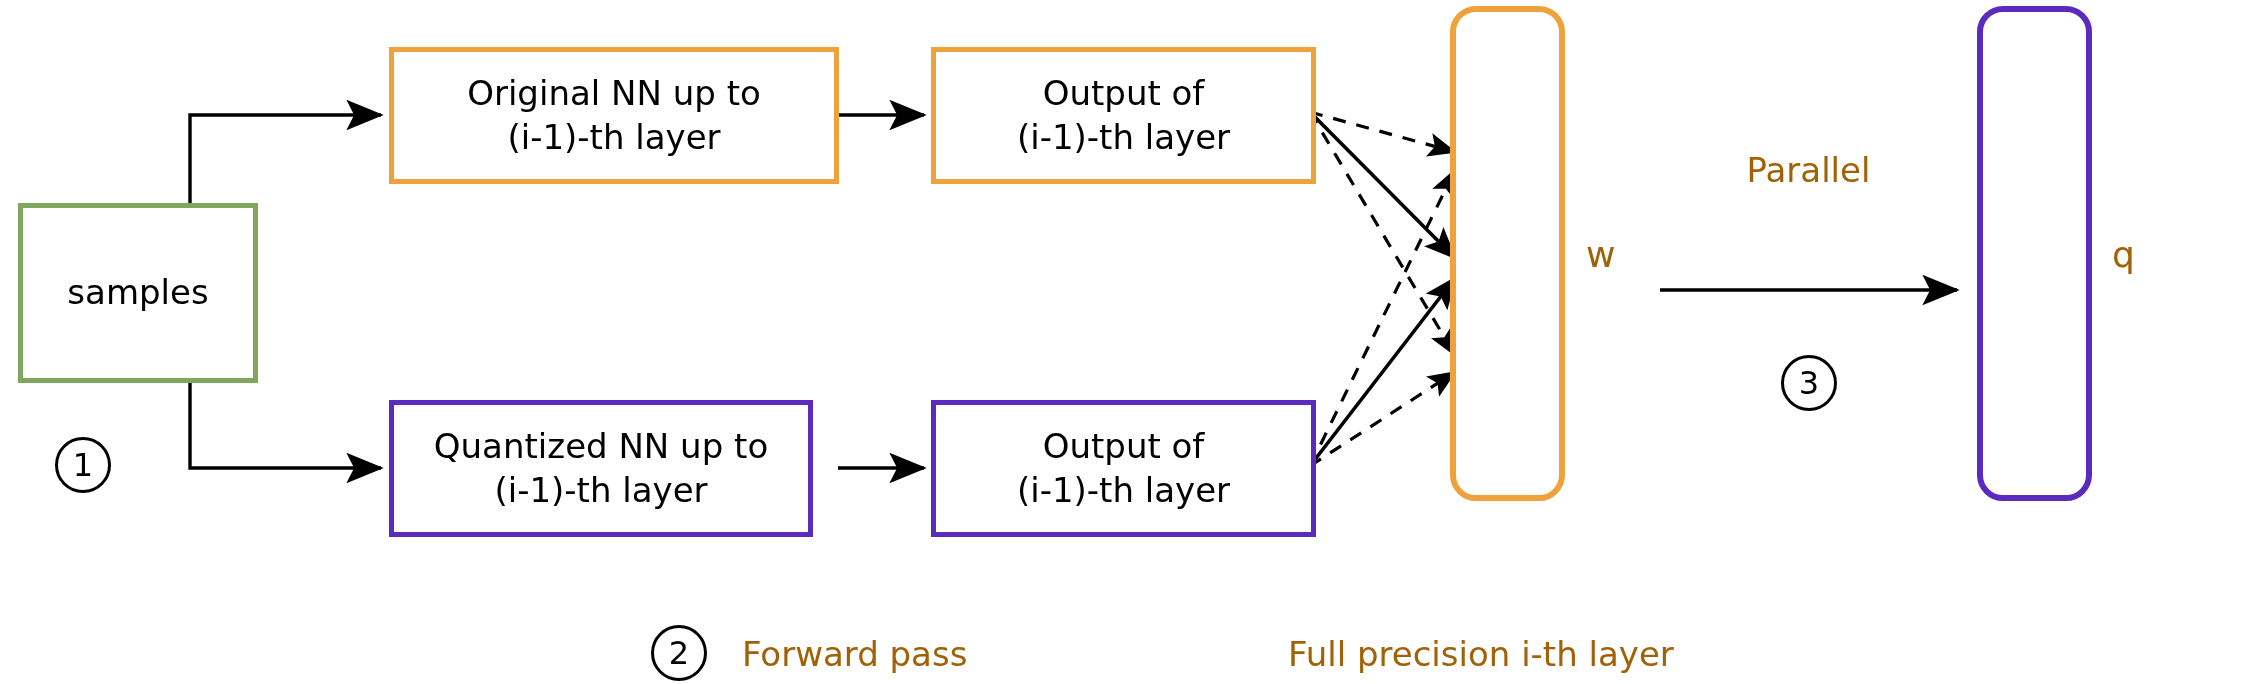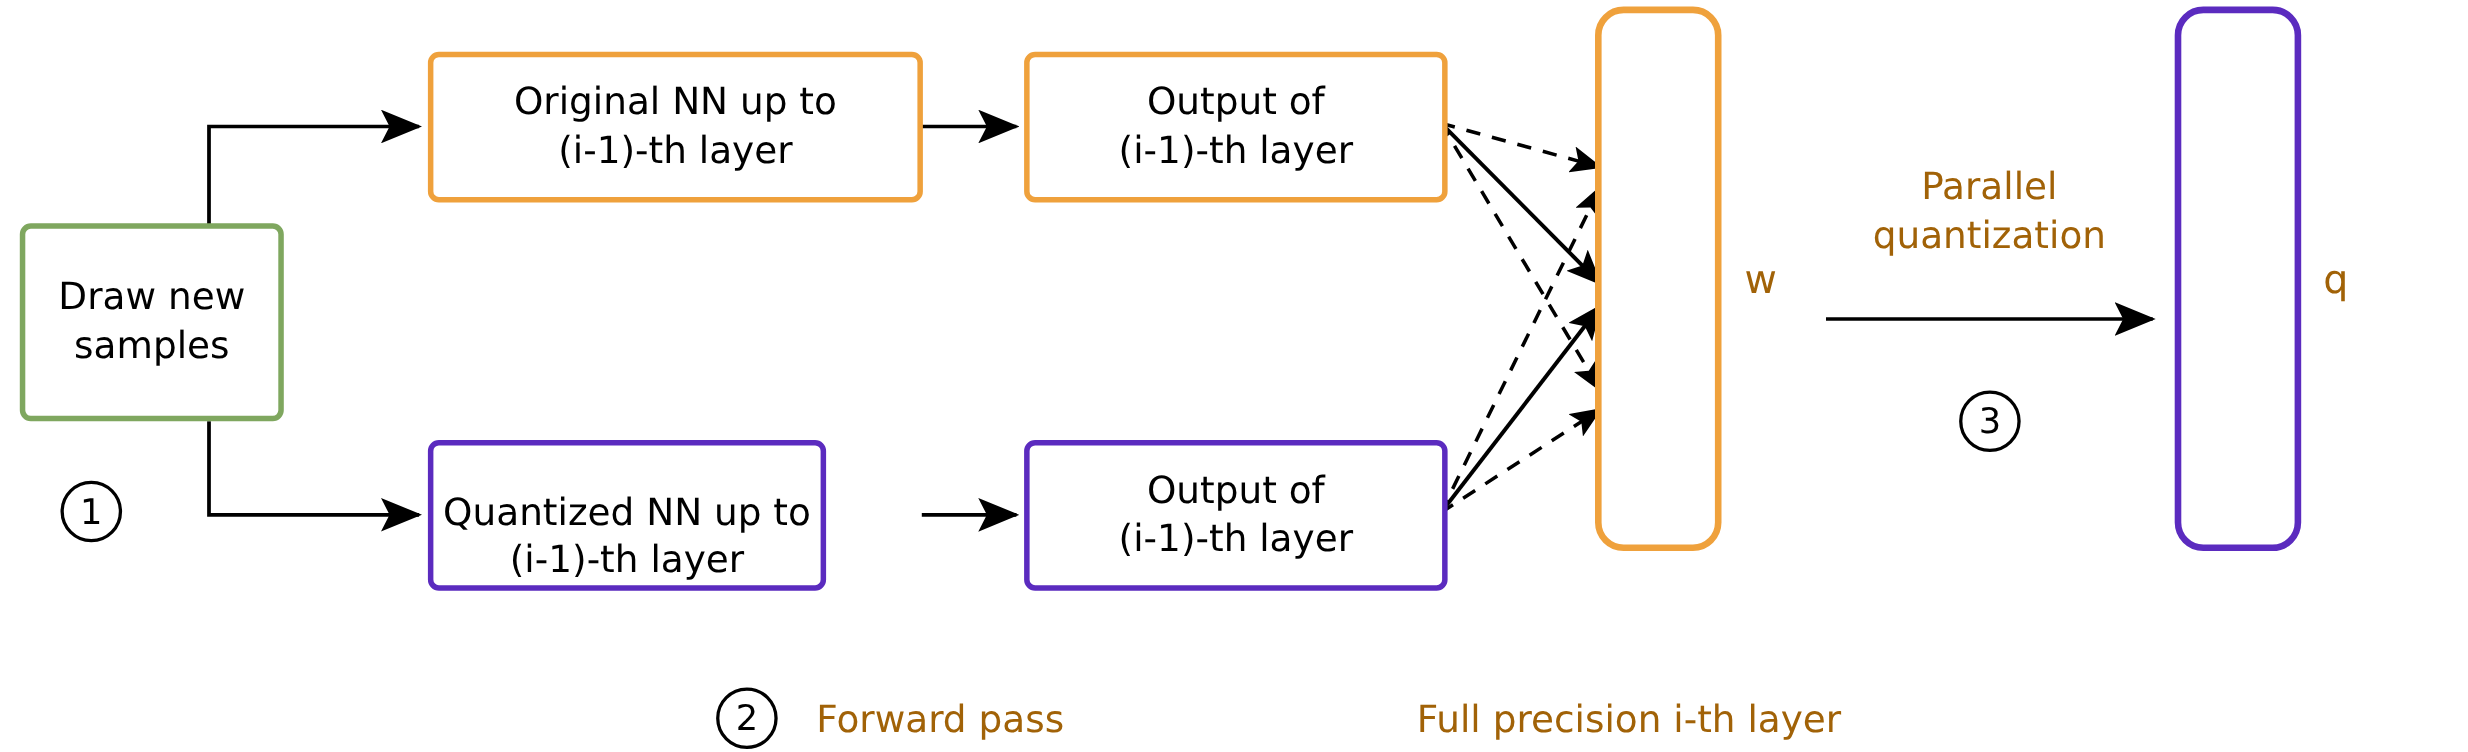--- a/index.html
+++ b/index.html
@@ -30,21 +30,20 @@
     box-sizing: border-box;
     background: #ffffff;
     display: flex;
     flex-direction: column;
     align-items: center;
     justify-content: center;
     text-align: center;
     color: #000000;
     line-height: 1.28;
     white-space: nowrap;
-    border-radius: 10px;
   }
   .node-box .ln {
     display: block;
   }
   .col-box {
     position: absolute;
     box-sizing: border-box;
     background: #ffffff;
   }
   .free-label {
@@ -136,38 +135,37 @@
         <rect x="2030" y="425" width="7" height="7"></rect>
         <rect x="2030" y="446" width="7" height="7"></rect>
         <rect x="2030" y="467" width="7" height="7"></rect>
         <rect x="2030" y="488" width="7" height="7"></rect>
       </g>
     </g>
   </svg>
 
   <div class="node-box" style="left:18px; top:203px; width:240px; height:180px;
               border:5px solid #7FA75F; font-size:34px;">
-    <span class="ln">Draw new</span>
     <span class="ln">samples</span>
   </div>
 
   <div class="node-box" style="left:389px; top:47px; width:450px; height:137px;
               border:5px solid #EFA13C; font-size:34px;">
     <span class="ln">Original NN up to</span>
     <span class="ln">(i-1)-th layer</span>
   </div>
 
   <div class="node-box" style="left:931px; top:47px; width:385px; height:137px;
               border:5px solid #EFA13C; font-size:34px;">
     <span class="ln">Output of</span>
     <span class="ln">(i-1)-th layer</span>
   </div>
 
-  <div class="node-box" style="left:389px; top:400px; width:362px; height:137px;
-              border:5px solid #5B2BBF; font-size:34px;justify-content:flex-end;">
+  <div class="node-box" style="left:389px; top:400px; width:424px; height:137px;
+              border:5px solid #5B2BBF; font-size:34px;">
     <span class="ln">Quantized NN up to</span>
     <span class="ln">(i-1)-th layer</span>
   </div>
 
   <div class="node-box" style="left:931px; top:400px; width:385px; height:137px;
               border:5px solid #5B2BBF; font-size:34px;">
     <span class="ln">Output of</span>
     <span class="ln">(i-1)-th layer</span>
   </div>
 
@@ -176,21 +174,20 @@
 
   <div class="col-box" style="left:1977px; top:6px; width:115px; height:495px;
               border:6px solid #5B2BBF; border-radius:26px;"></div>
 
   <div class="free-label" style="left:1586px; top:232px; font-size:36px;">w</div>
 
   <div class="free-label" style="left:2112px; top:232px; font-size:36px;">q</div>
 
   <div class="free-label" style="left:1660px; top:148px; width:297px; font-size:34px;">Parallel</div>
 
-  <div class="free-label" style="left:1660px; top:192px; width:297px; font-size:34px;">quantization</div>
 
   <div class="free-label" style="left:742px; top:632px; font-size:34px;">Forward pass</div>
 
   <div class="free-label" style="left:1288px; top:632px; font-size:34px;">Full precision i-th layer</div>
 
 
   <div class="circ-num" style="left:55px; top:437px; width:56px; height:56px; font-size:32px;">1</div>
 
   <div class="circ-num" style="left:651px; top:625px; width:56px; height:56px; font-size:32px;">2</div>
 

